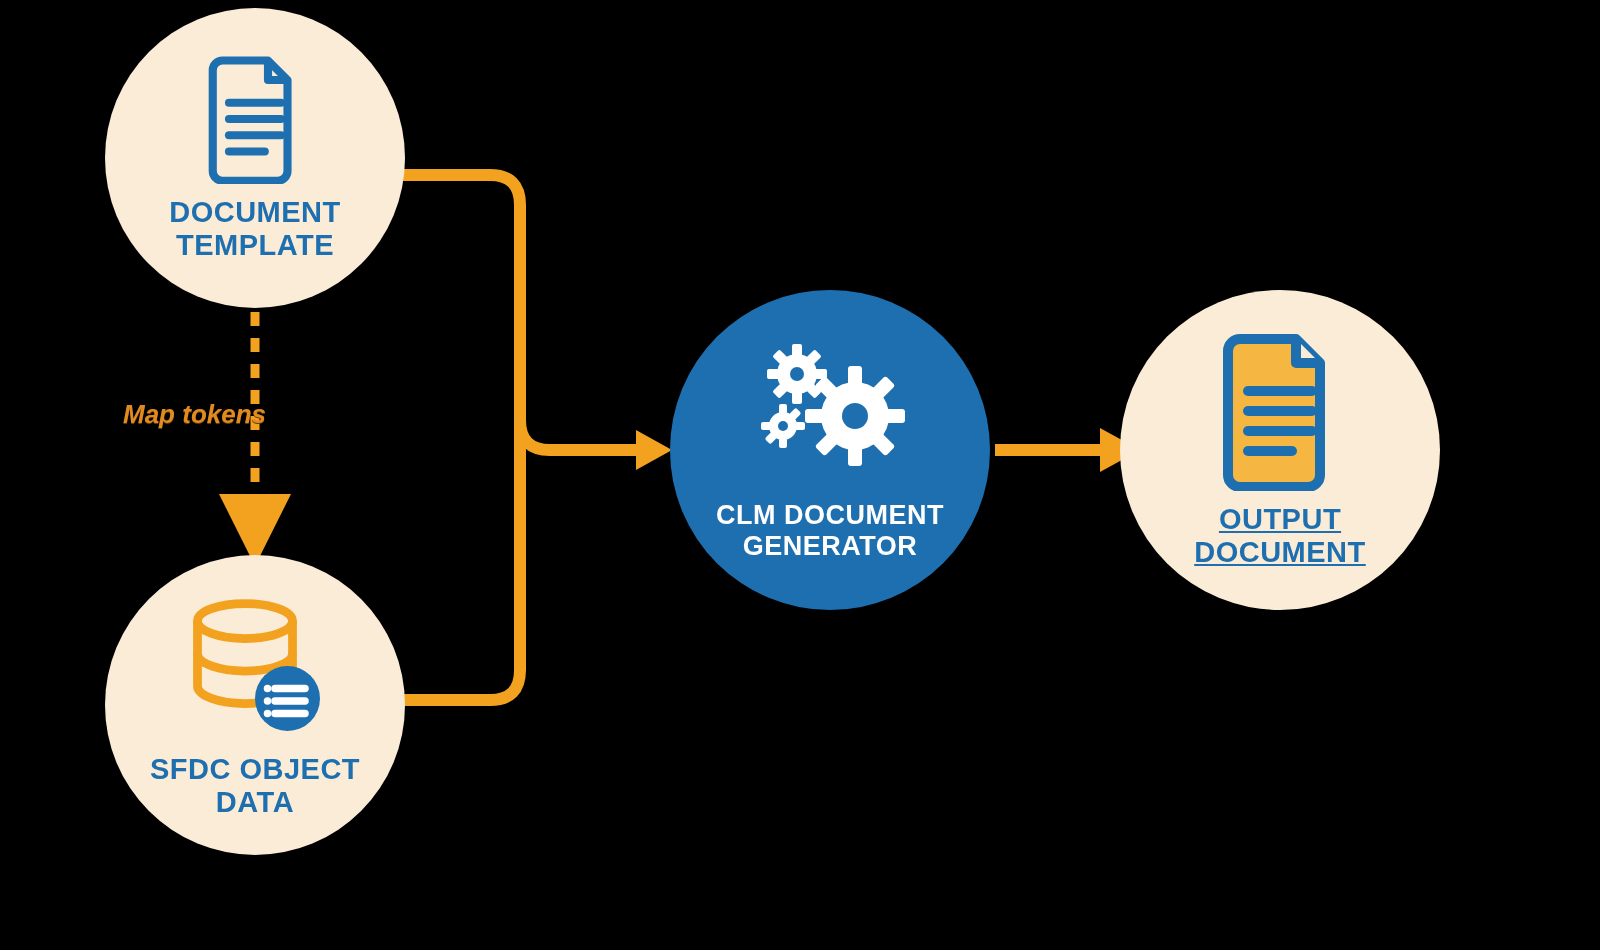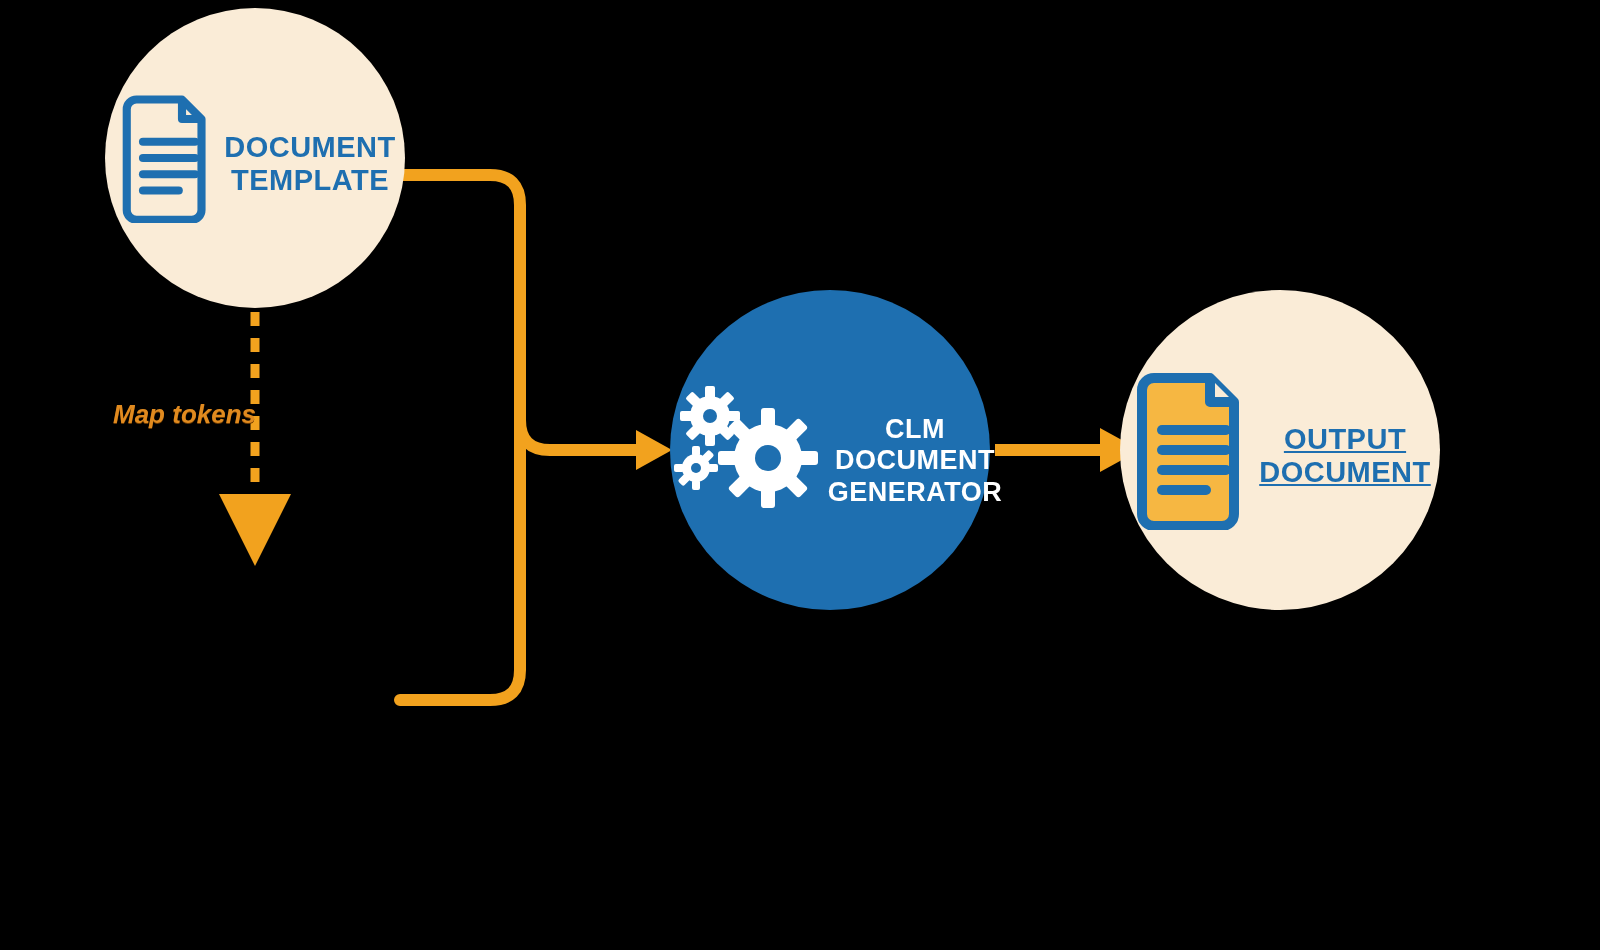--- a/index.html
+++ b/index.html
@@ -3,21 +3,21 @@
 <meta charset="utf-8">
 <style>
   * { box-sizing: border-box; margin: 0; padding: 0; }
   html, body { width: 1600px; height: 950px; background: #000; font-family: Arial, Helvetica, sans-serif; overflow: hidden; }
   .stage { position: relative; width: 1600px; height: 950px; }
 
   .node {
     position: absolute;
     border-radius: 50%;
     display: flex;
-    flex-direction: row;
+    flex-direction: column;
     align-items: center;
     justify-content: center;
     text-align: center;
   }
   .node-cream { background: #faecd7; }
   .node-blue  { background: #1e6fb0; }
 
   .node .label {
     font-weight: 700;
     letter-spacing: 0.5px;
@@ -34,21 +34,21 @@
 
   .doc-template .label, .sfdc-data .label { font-size: 29px; margin-top: 12px; }
   .generator .label { font-size: 27px; margin-top: 22px; }
   .output-doc .label { font-size: 29px; margin-top: 12px; text-decoration: underline; }
 
   .icon-wrap { display:flex; align-items:center; justify-content:center; }
 
   
   .map-tokens {
     position: absolute;
-    left: 113px; top: 399px;
+    left: 123px; top: 399px;
     font-style: italic;
     font-weight: 700;
     font-size: 26px;
     color: #e08a1f;
     text-shadow: 0 1px 0 #6b3a00;
   }
 
   
   .connectors { position: absolute; left: 0; top: 0; width: 1600px; height: 950px; pointer-events: none; }
 
@@ -94,20 +94,39 @@
         <path d="M40 4 v12 h12" fill="none" stroke="#1e6fb0" stroke-width="5" stroke-linejoin="round"></path>
         <line x1="16" y1="30" x2="48" y2="30" stroke="#1e6fb0" stroke-width="5" stroke-linecap="round"></line>
         <line x1="16" y1="40" x2="48" y2="40" stroke="#1e6fb0" stroke-width="5" stroke-linecap="round"></line>
         <line x1="16" y1="50" x2="48" y2="50" stroke="#1e6fb0" stroke-width="5" stroke-linecap="round"></line>
         <line x1="16" y1="60" x2="38" y2="60" stroke="#1e6fb0" stroke-width="5" stroke-linecap="round"></line>
       </svg>
     </div>
     <div class="label label-blue">DOCUMENT<br>TEMPLATE</div>
   </div>
 
+  <div class="node node-cream sfdc-data">
+    <div class="icon-wrap">
+      <svg width="150" height="150" viewBox="0 0 120 120">
+
+        <ellipse cx="52" cy="24" rx="38" ry="14" fill="none" stroke="#f2a21e" stroke-width="7"></ellipse>
+        <path d="M14 24 v52 a38 14 0 0 0 76 0 v-52" fill="none" stroke="#f2a21e" stroke-width="7"></path>
+        <path d="M14 50 a38 14 0 0 0 76 0" fill="none" stroke="#f2a21e" stroke-width="7"></path>
+
+        <circle cx="86" cy="86" r="26" fill="#1e6fb0"></circle>
+        <line x1="76" y1="78" x2="100" y2="78" stroke="#fff" stroke-width="6" stroke-linecap="round"></line>
+        <line x1="76" y1="88" x2="100" y2="88" stroke="#fff" stroke-width="6" stroke-linecap="round"></line>
+        <line x1="76" y1="98" x2="100" y2="98" stroke="#fff" stroke-width="6" stroke-linecap="round"></line>
+        <circle cx="70" cy="78" r="3" fill="#fff"></circle>
+        <circle cx="70" cy="88" r="3" fill="#fff"></circle>
+        <circle cx="70" cy="98" r="3" fill="#fff"></circle>
+      </svg>
+    </div>
+    <div class="label label-blue">SFDC OBJECT<br>DATA</div>
+  </div>
 
   <div class="map-tokens">Map tokens</div>
 
   <div class="node node-blue generator">
     <div class="icon-wrap">
       <svg width="170" height="140" viewBox="0 0 170 140">
 
         <g transform="translate(110,78)" fill="#ffffff">
           <circle r="34"></circle>
           <g>

